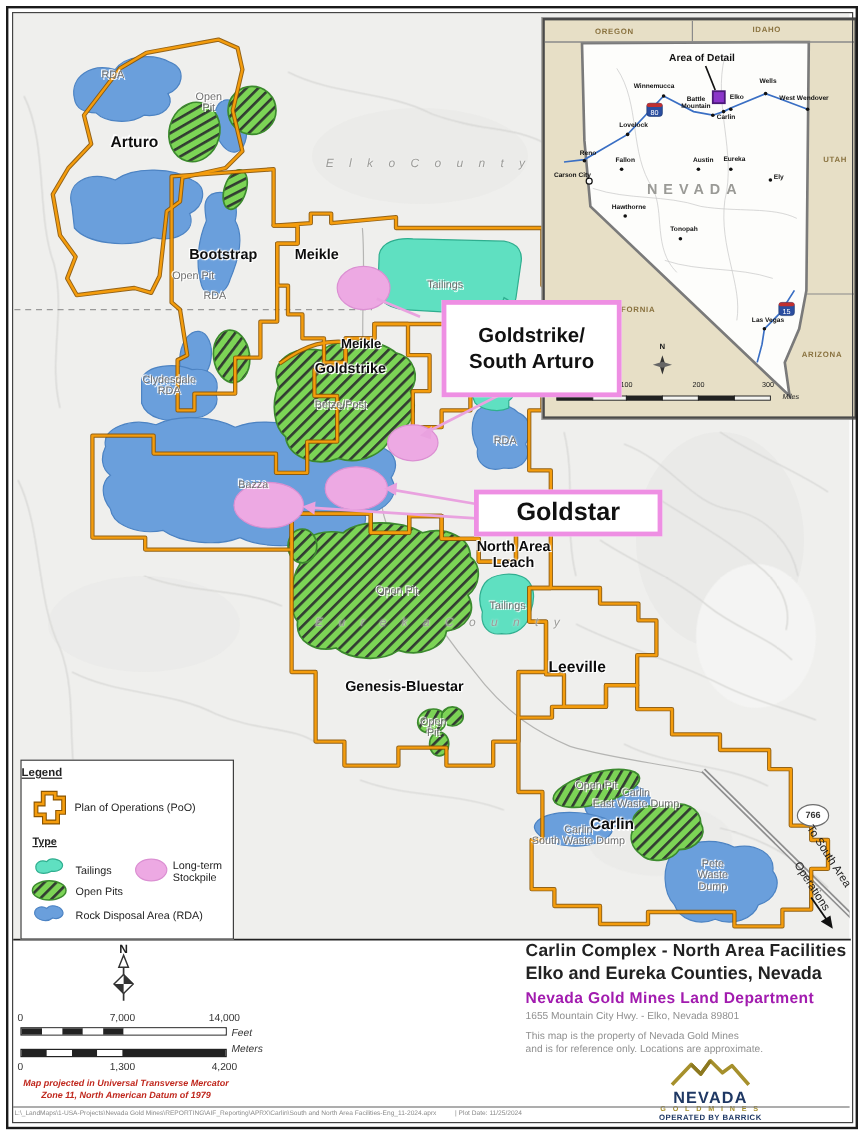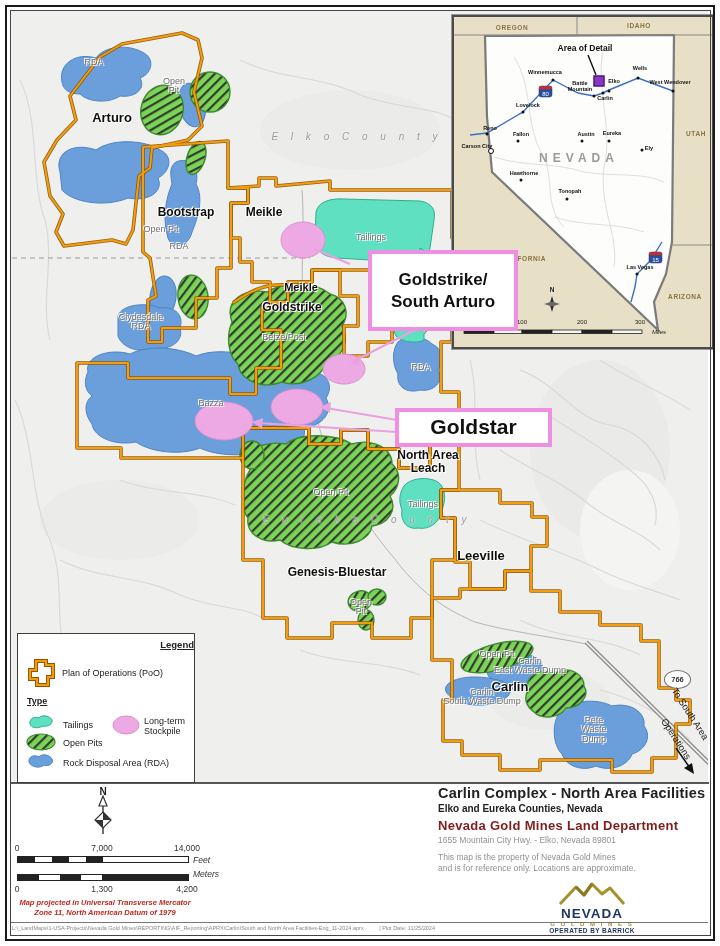--- a/index.html
+++ b/index.html
@@ -14,42 +14,42 @@
   .map-label.county{font-size:10px;font-style:italic;color:#9b9b98;letter-spacing:5px;white-space:nowrap;text-shadow:0 0 2px #fff}
   .map-label.rot{font-size:9.5px;color:#1d1d1d;white-space:nowrap;z-index:12}
   
   .callout{position:absolute;background:#fff;border:4px solid #ee8fe3;color:#111;font-weight:bold;text-align:center;white-space:pre-line;z-index:30;display:flex;align-items:center;justify-content:center;box-sizing:border-box;line-height:1.25}
   #callout-goldstrike{left:368px;top:250px;width:150px;height:81px;font-size:17px}
   #callout-goldstar{left:395px;top:408px;width:157px;height:39px;font-size:21px}
   
   .shield-766{position:absolute;left:664px;top:670px;width:25px;height:17px;background:#fff;border:1.5px solid #6e6e6e;border-radius:50%;font-size:7.5px;font-weight:bold;color:#333;display:flex;align-items:center;justify-content:center;z-index:11}
   
   #legend{position:absolute;left:17px;top:633px;width:176px;height:148px;background:#fff;border:1.4px solid #3f3f3f;z-index:20;font-size:9px;color:#222}
-  #legend .lg-title{position:absolute;left:0;right:0;top:5px;text-align:right;font-weight:bold;text-decoration:underline;font-size:9.5px}
+  #legend .lg-title{position:absolute;left:0;right:13px;top:5px;text-align:left;font-weight:bold;text-decoration:underline;font-size:9.5px}
   #legend .lg-type{position:absolute;left:9px;top:62px;font-weight:bold;text-decoration:underline}
   .lg-item-label{position:absolute;white-space:pre-line;line-height:1.15}
   
   #inset{position:absolute;left:452px;top:15px;width:258px;height:330px;background:#e7dfc6;border:2px solid #4a4a4a;box-shadow:0 0 0 1px #999;z-index:25}
   #inset svg{position:absolute;left:0;top:0}
   .inset-label{position:absolute;transform:translate(-50%,-50%);white-space:pre-line;text-align:center;line-height:1.05;z-index:5}
   .inset-state{font-size:6.5px;font-weight:bold;color:#8a7340;letter-spacing:.6px}
   .inset-city{font-size:5.5px;font-weight:bold;color:#111}
   .inset-nevada{font-size:12px;color:#9a9a96;letter-spacing:5px;font-weight:bold}
   .inset-title{font-size:8.5px;font-weight:bold;color:#111}
   .inset-dot{position:absolute;width:3px;height:3px;background:#111;border-radius:50%;transform:translate(-50%,-50%);z-index:4}
   .inset-dot.ring{background:#fff;border:1px solid #111;width:4px;height:4px}
   .inset-tick{font-size:6px;color:#222;font-weight:normal}
   .inset-miles{font-size:6px;font-style:italic;color:#222}
   .inset-n{font-size:6.5px;color:#222;font-weight:bold}
   
   #title-block{position:absolute;left:448px;top:785px;width:276px;text-align:left;z-index:20;transform:translateX(-10px)}
   .tb1{font-size:14.5px;font-weight:bold;color:#222;letter-spacing:.2px}
-  .tb2{font-size:10px;font-weight:bold;color:#222;margin-top:2px}
+  .tb2{font-size:15px;font-weight:bold;color:#222;margin-top:2px}
   .tb3{font-size:8.5px;font-weight:bold;color:#333;margin-top:3px}
-  .tb4{font-size:13px;font-weight:bold;color:#7f1d1d;margin-top:4px;letter-spacing:.3px}
+  .tb4{font-size:13px;font-weight:bold;color:#a21caf;margin-top:4px;letter-spacing:.3px}
   .tb5{font-size:8.5px;color:#909090;margin-top:2px}
   .tb6{font-size:8.5px;color:#909090;margin-top:7px;white-space:pre-line;line-height:1.3}
   
   .sb-label{position:absolute;font-size:8.5px;color:#333;transform:translateX(-50%);z-index:20}
   .sb-unit{position:absolute;font-size:8.5px;font-style:italic;color:#333;z-index:20}
   .bar{position:absolute;display:flex;border:1px solid #222;height:5px;box-sizing:content-box;z-index:20}
   .bar div{height:100%}
   #proj-note{position:absolute;left:15px;top:898px;width:180px;text-align:center;font-size:7.5px;font-style:italic;font-weight:bold;color:#c0281e;white-space:pre-line;line-height:1.35;z-index:20}
   #compass{position:absolute;left:88px;top:788px;z-index:20}
   #compass .n{position:absolute;left:50%;top:-2px;transform:translateX(-50%);font-size:10px;font-weight:bold;color:#222}

